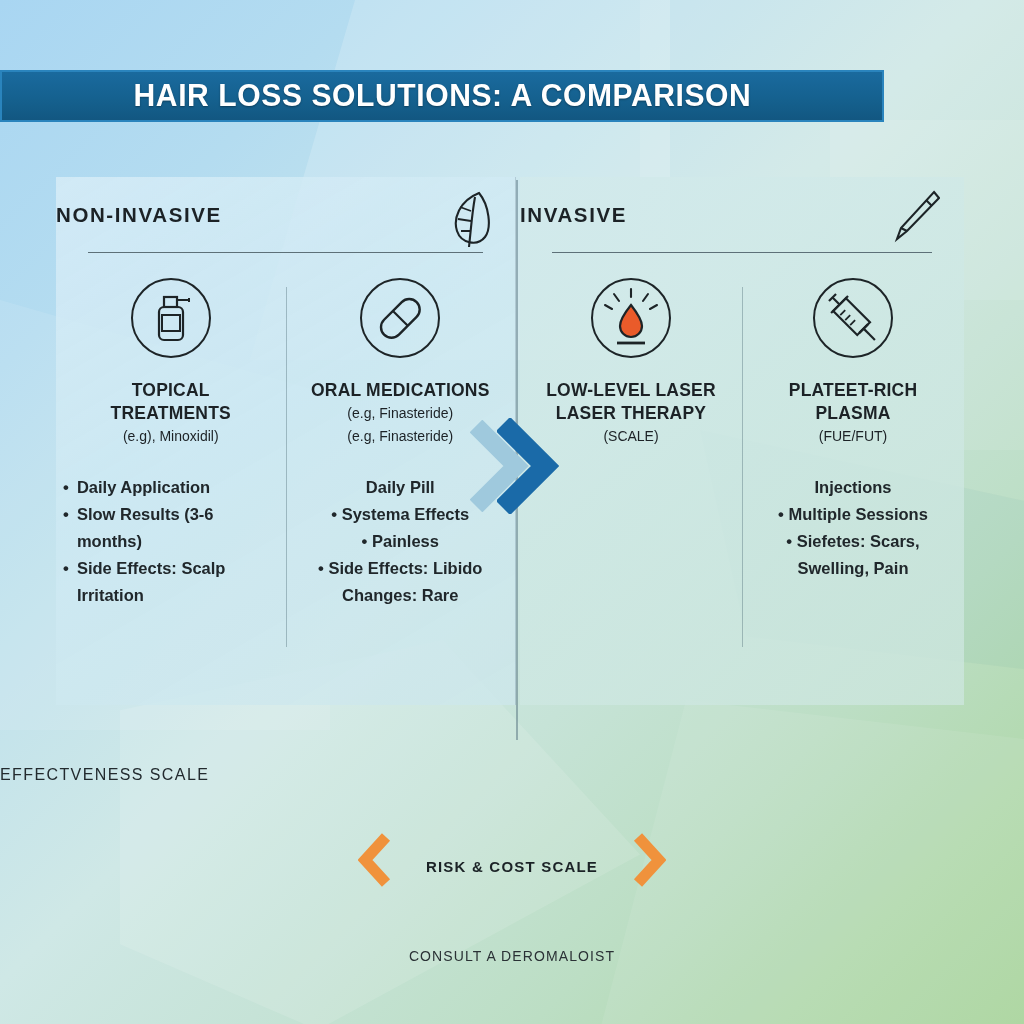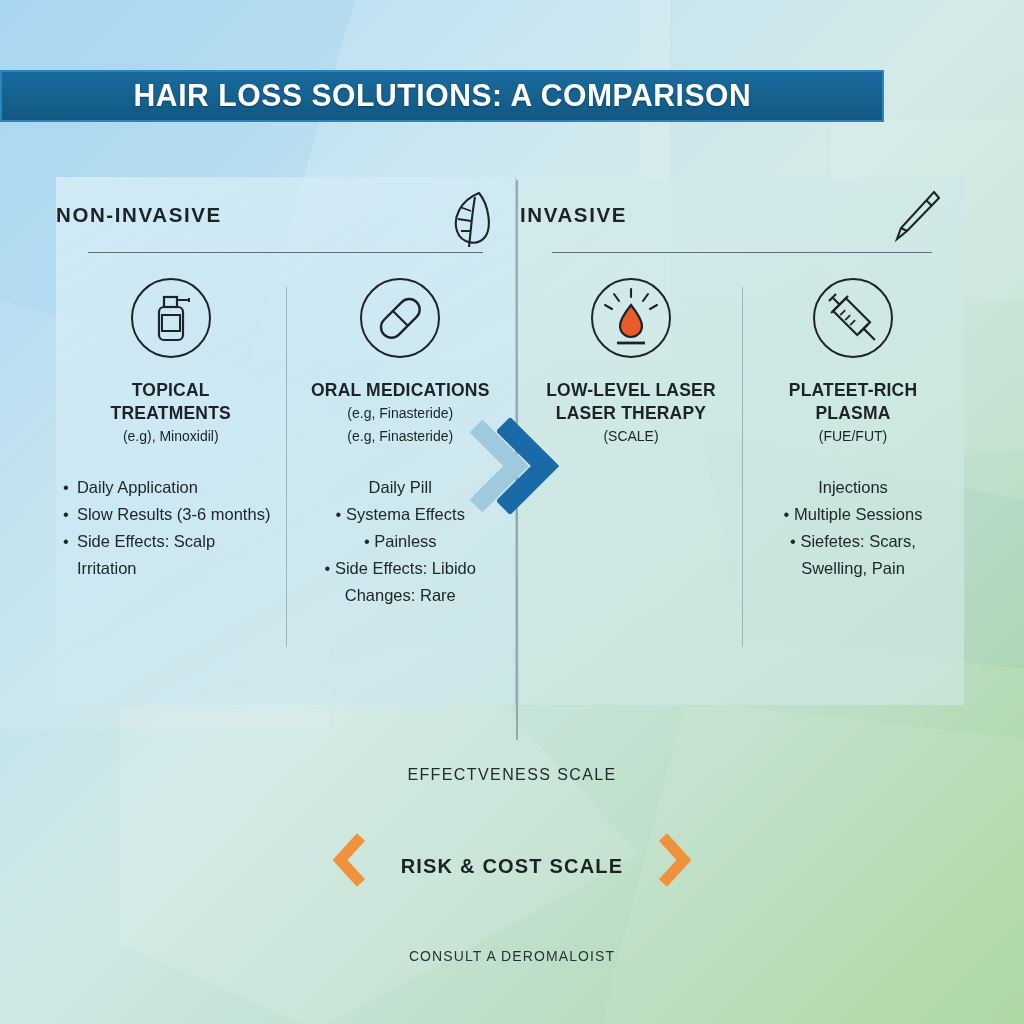--- a/index.html
+++ b/index.html
@@ -91,47 +91,47 @@
   }
   .col-title{
     text-align:center;font-size:17.5px;font-weight:bold;color:#1c2226;
     line-height:23px;letter-spacing:.2px;
   }
   .col-sub{
     text-align:center;font-size:14px;color:#1c2226;line-height:23px;font-weight:normal;
   }
   .bullets{
     margin-top:26px;padding:0;list-style:none;font-size:16.5px;color:#20272b;
-    line-height:27px;width:94%;
+    line-height:27px;width:94%;font-weight:bold;
   }
   .bullets li{margin:0;padding:0;}
   .bullets li.bul{position:relative;padding-left:14px;}
   .bullets li.bul::before{content:"•";position:absolute;left:0;top:0;}
   .bullets li.bulc{text-align:center;}
   .bullets li.cont{padding-left:14px;}
 
   
   #center-divider{
     position:absolute;left:516px;top:180px;width:1.5px;height:560px;
     background:rgba(70,100,115,.45);
   }
   #arrow-ghost{position:absolute;left:470px;top:420px;}
   #arrow-main{position:absolute;left:497px;top:418px;}
 
   
   #effectiveness-scale{
-    position:absolute;top:766px;left:0;width:1024px;text-align:center;
+    position:absolute;top:766px;left:0;width:1024px;
     font-size:16px;letter-spacing:1.4px;color:#222a2e;
   }
   #risk-row{
     position:absolute;top:832px;left:0;width:1024px;
     display:flex;align-items:center;justify-content:center;gap:34px;
   }
   #risk-row .risk-label{
-    font-size:20px;font-weight:bold;letter-spacing:1.2px;color:#1b2226;margin-top:8px;
+    font-size:15px;font-weight:bold;letter-spacing:1.2px;color:#1b2226;margin-top:8px;
   }
   #footer-note{
     position:absolute;top:948px;left:0;width:1024px;text-align:center;
     font-size:14px;letter-spacing:1.1px;color:#2a3135;
   }
 </style>
 </head>
 <body>
 
 <div id="stage">

